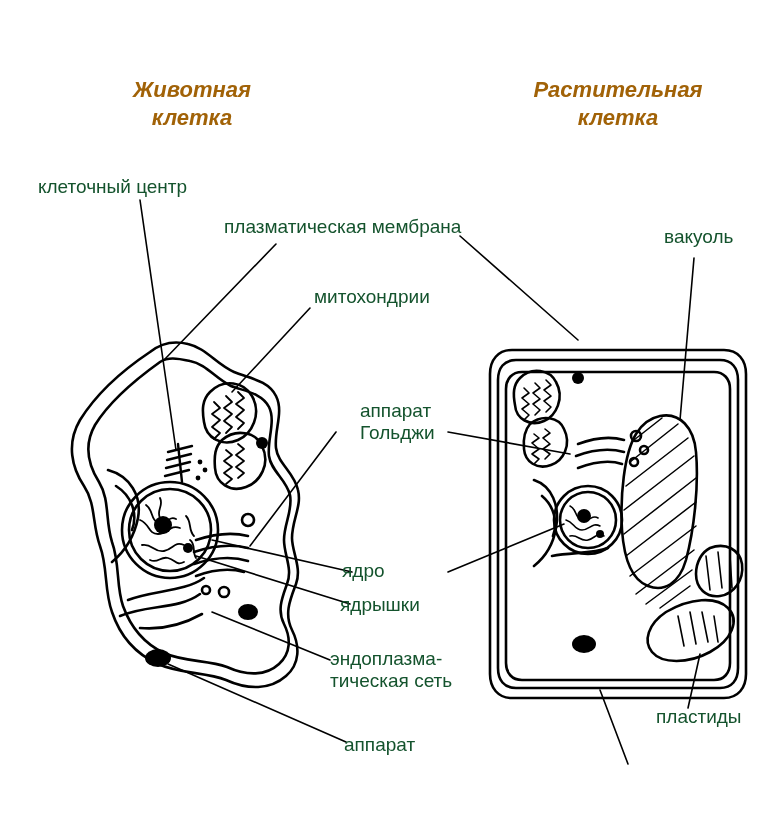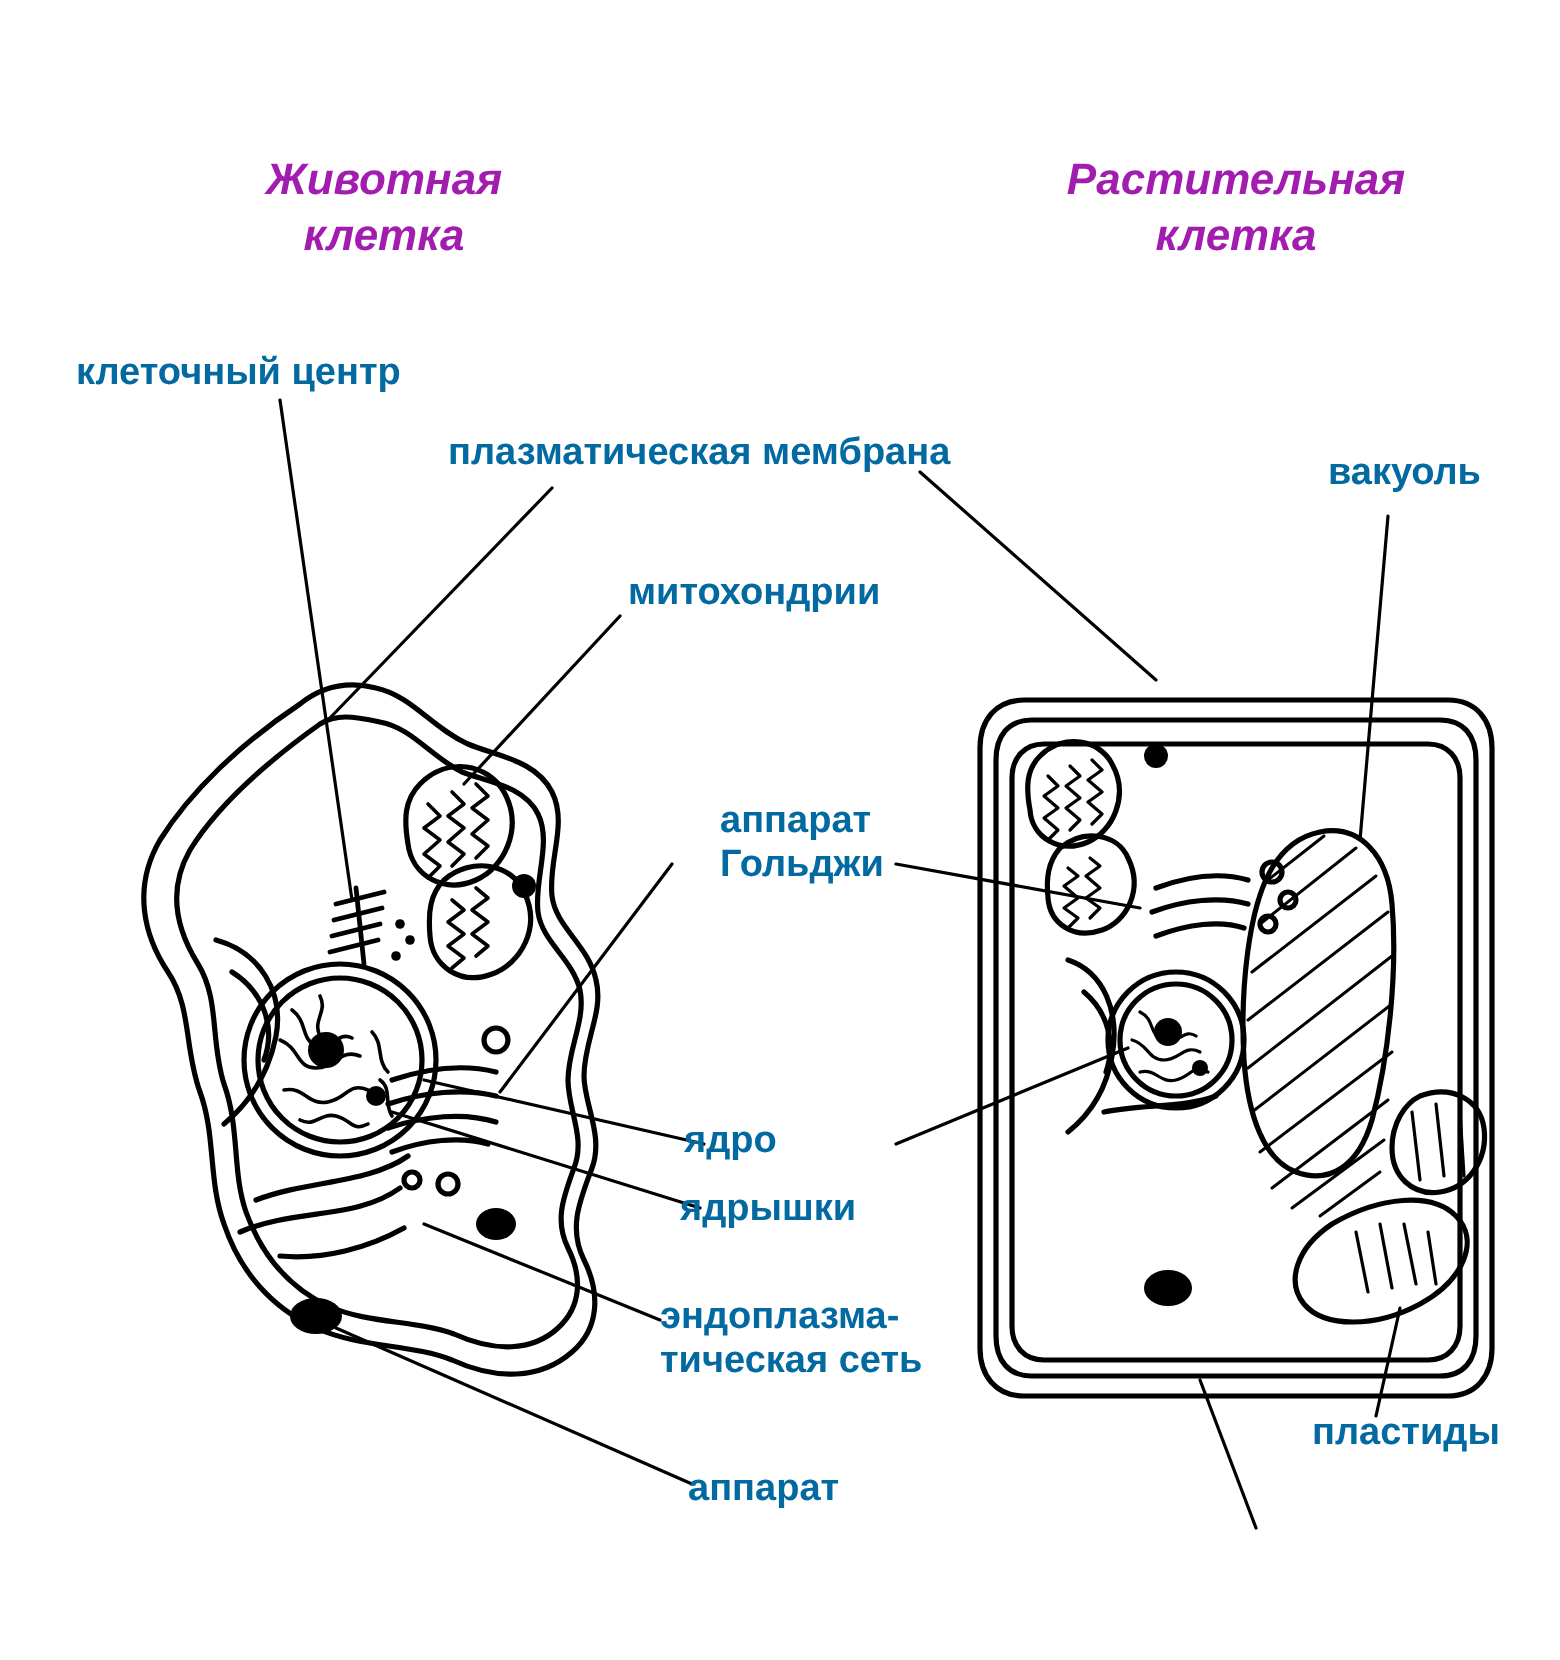--- a/index.html
+++ b/index.html
@@ -23,34 +23,34 @@
     position: absolute;
     left: 0;
     top: 0;
     width: 780px;
     height: 830px;
   }
   .lbl {
     position: absolute;
     font-family: "Liberation Sans", sans-serif;
     font-size: 19px;
-    font-weight: 700;
+    font-weight: 400;
     line-height: 1.18;
-    color: #0369a1;
+    color: #14532d;
     white-space: pre-line;
   }
   .title {
     position: absolute;
     font-family: "Liberation Sans", sans-serif;
     font-size: 22px;
     font-weight: 700;
     font-style: italic;
     line-height: 1.25;
     text-align: center;
-    color: #a21caf;
+    color: #a16207;
     white-space: pre-line;
   }
   .ta-left  { text-align: left; }
 </style>
 </head>
 <body>
 
 <div id="diagram-root">
 
   <svg class="art" viewBox="0 0 780 830">

